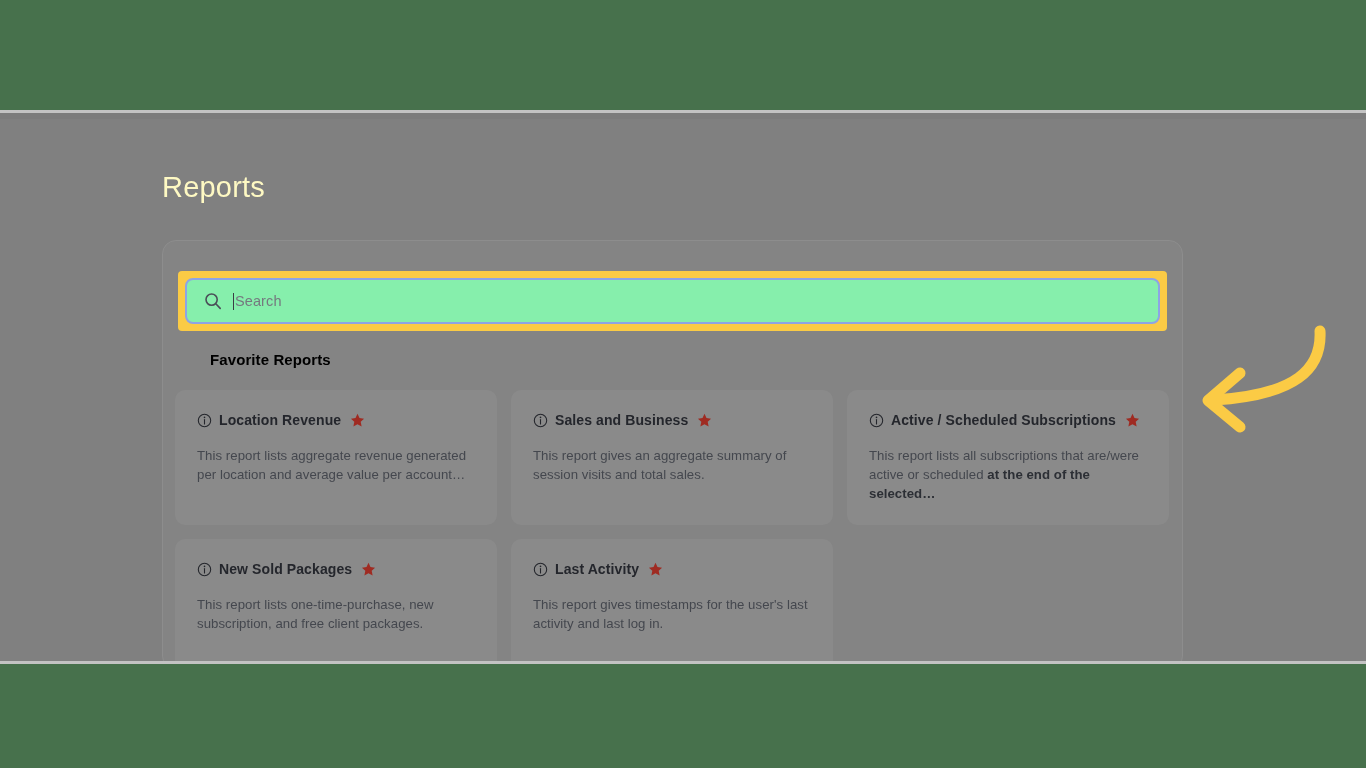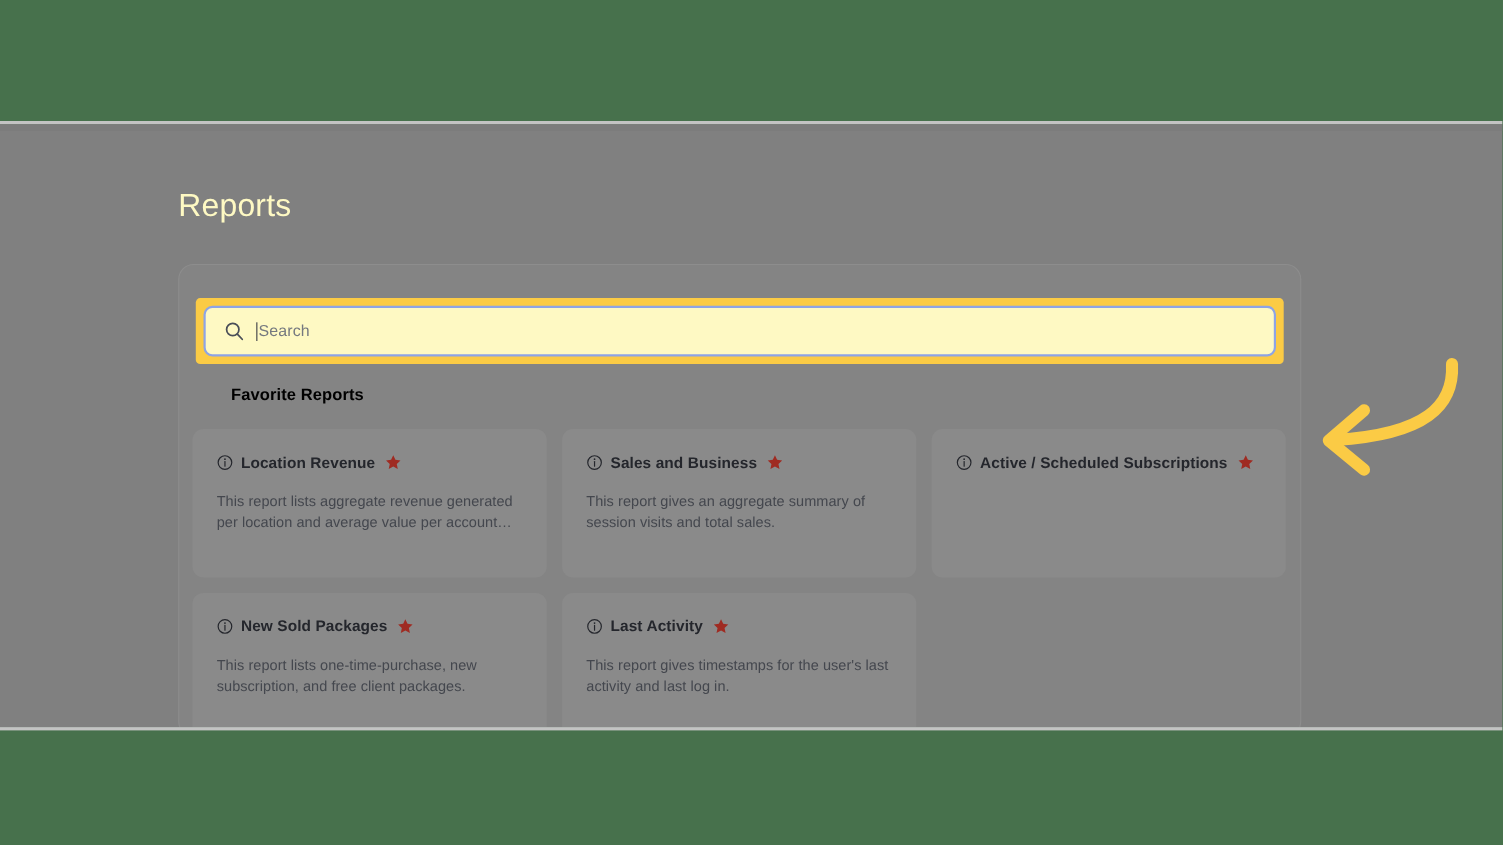--- a/index.html
+++ b/index.html
@@ -91,21 +91,21 @@
     height: 60px;
     background: #fbcb45;
     border-radius: 4px;
     padding: 7px;
   }
 
   .search-box {
     position: relative;
     width: 100%;
     height: 100%;
-    background: #fef9c3;
+    background: #86efac;
     border: 2px solid #8da4e6;
     border-radius: 8px;
     display: flex;
     align-items: center;
     padding: 4px 16px;
   }
 
   .search-icon {
     width: 20px;
     height: 20px;
@@ -292,20 +292,23 @@
               <line x1="8" y1="7" x2="8" y2="11.6" stroke-linecap="round"></line>
             </svg>
           </span>
           <span class="card-title">Active / Scheduled Subscriptions</span>
           <span class="star-icon">
             <svg viewBox="0 0 16 16" width="15" height="15" fill="currentColor">
               <path d="M8 0.9 L10.1 5.4 L15 6 L11.4 9.4 L12.4 14.3 L8 11.9 L3.6 14.3 L4.6 9.4 L1 6 L5.9 5.4 Z"></path>
             </svg>
           </span>
         </div>
+        <div class="card-desc">
+          <span>This report lists all subscriptions that are/were active or scheduled </span><b>at the end of the selected…</b>
+        </div>
       </div>
 
 
       <div class="card">
         <div class="card-head">
           <span class="info-icon">
             <svg viewBox="0 0 16 16" width="15" height="15" fill="none" stroke="currentColor" stroke-width="1.15">
               <circle cx="8" cy="8" r="6.6"></circle>
               <circle cx="8" cy="4.7" r="0.85" fill="currentColor" stroke="none"></circle>
               <line x1="8" y1="7" x2="8" y2="11.6" stroke-linecap="round"></line>

